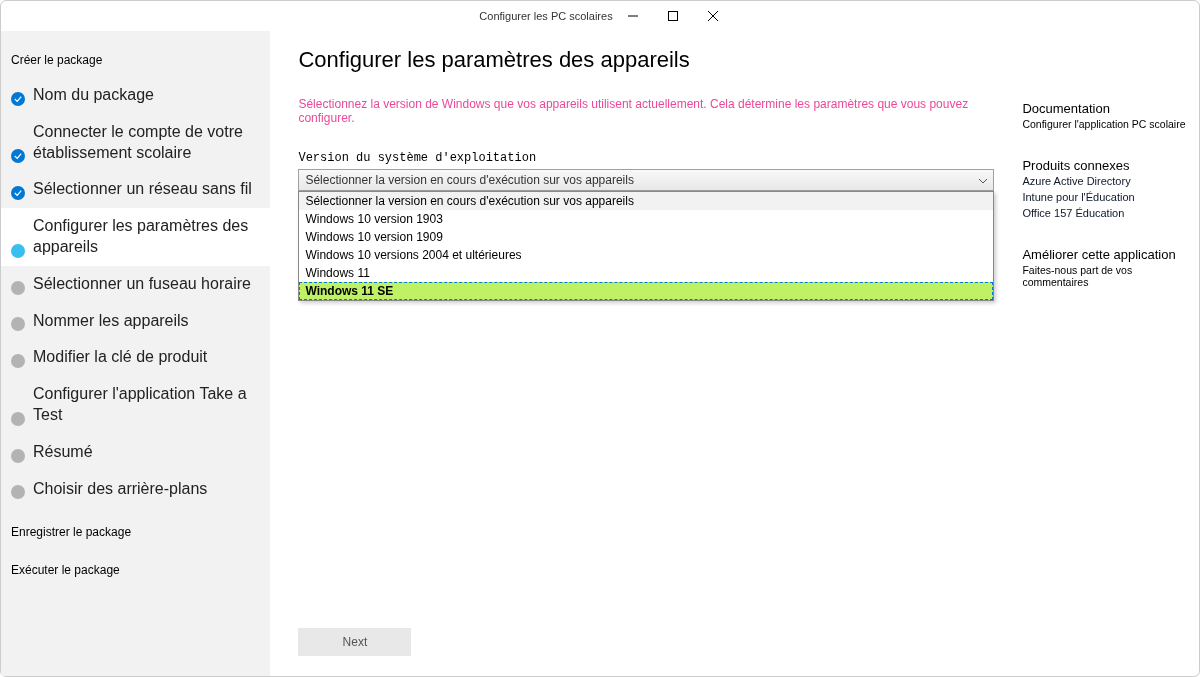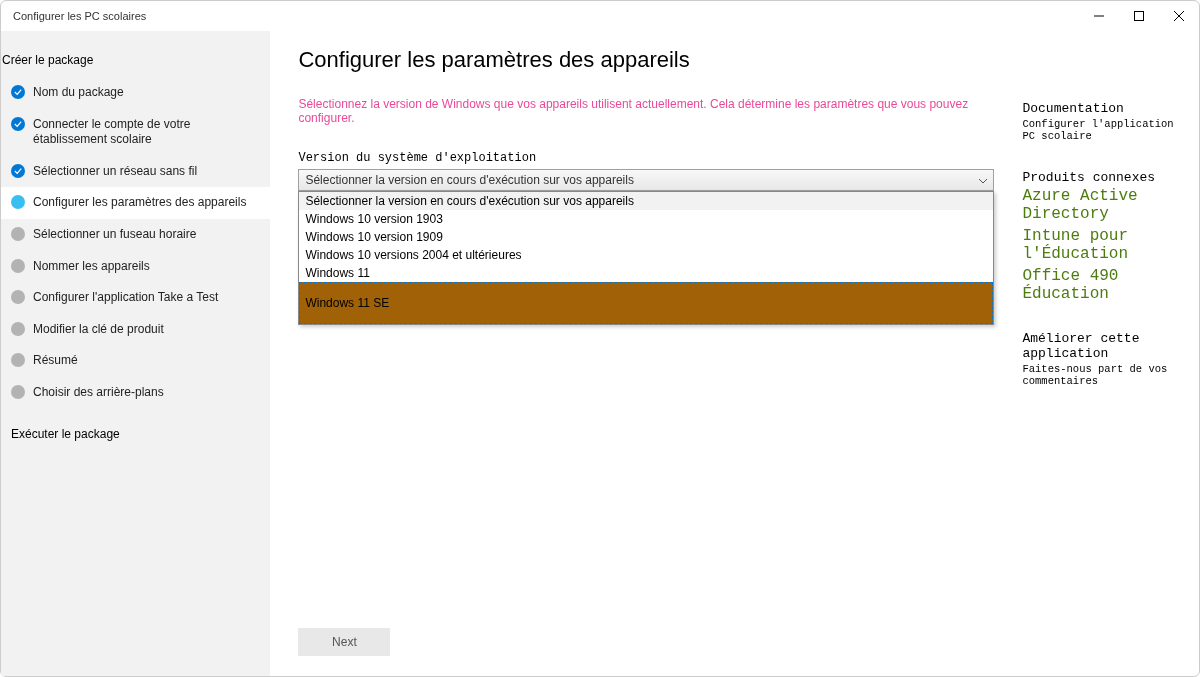--- a/index.html
+++ b/index.html
@@ -1,50 +1,50 @@
 <!DOCTYPE html>
 <html><head>
   <meta charset="utf-8">
   <style>
     * { margin: 0; padding: 0; box-sizing: border-box; }
     body { font-family: "Segoe UI", Tahoma, sans-serif; font-size: 12px; color: #000; background: #fff; overflow: hidden; }
     .window { width: 1200px; height: 677px; background: #fff; border: 1px solid #ccc; border-radius: 6px; display: flex; flex-direction: column; position: relative; }
-    .titlebar { height: 30px; display: flex; align-items: center; justify-content: space-between; padding: 0 0 0 12px; }
+    .titlebar { height: 30px; display: flex; align-items: center; justify-content: center; padding: 0 0 0 12px; }
     .titlebar-title { font-size: 11px; color: #333; }
     .win-controls { display: flex; }
     .win-btn { width: 40px; height: 30px; display: flex; align-items: center; justify-content: center; cursor: pointer; }
     .win-btn svg { width: 10px; height: 10px; }
     .content { flex: 1; display: flex; }
     .sidebar { width: 275px; background: #f2f2f2; padding: 10px 0 0 0; }
-    .sidebar-header { font-size: 12px; padding: 12px 10px 10px 1px; color: #000; }
-    .sidebar-item { display: flex; align-items: flex-start; padding: 8px 10px 8px 10px; cursor: pointer; font-size: 12px; color: #222; line-height: 1.3; }
+    .sidebar-header { font-size: 12px; padding: 12px 10px 10px 10px; color: #000; }
+    .sidebar-item { display: flex; align-items: flex-end; padding: 8px 10px 8px 10px; cursor: pointer; font-size: 16px; color: #222; line-height: 1.3; }
     .sidebar-item.current { background: #fff; }
     .dot { width: 14px; height: 14px; border-radius: 50%; margin-right: 8px; flex-shrink: 0; display: flex; align-items: center; justify-content: center; }
     .dot.done { background: #0078d4; }
     .dot.done svg { width: 8px; height: 8px; }
     .dot.current { background: #39bfef; }
     .dot.pending { background: #b3b3b3; }
     .sidebar-section { font-size: 12px; padding: 18px 10px 6px 10px; color: #000; }
     .main { flex: 1; padding: 16px 28px 16px 28px; position: relative; }
     .page-title { font-size: 22px; font-weight: 400; color: #000; margin-bottom: 24px; }
     .page-desc { font-size: 12px; color: #ec4899; margin-bottom: 26px; }
     .field-label { font-size: 12px; color: #000; margin-bottom: 4px; font-family: Liberation Mono, monospace; }
     .select-wrap { position: relative; width: 696px; }
     .select-display { width: 100%; height: 22px; background: linear-gradient(#f8f8f8,#e8e8e8); border: 1px solid #a0a0a0; display: flex; align-items: center; padding: 0 6px; font-size: 12px; color: #333; cursor: pointer; }
     .select-display .chev { margin-left: auto; }
     .dropdown { position: absolute; top: 22px; left: 0; width: 100%; background: #fff; border: 1px solid #888; box-shadow: 2px 2px 4px rgba(0,0,0,0.2); }
     .dd-option { padding: 2px 6px; font-size: 12px; cursor: pointer; }
     .dd-option.placeholder { background: #f2f2f2; }
-    .dd-option.highlighted { background: #a16207; border: 1px dashed #0078d4; padding: 13px 5px; }
+    .dd-option.highlighted { background: #bef264; border: 1px dashed #0078d4; padding: 1px 5px; font-weight: bold; }
     .right-panel { width: 180px; padding: 70px 10px 0 0; }
     .rp-header { font-size: 13px; color: #000; margin-bottom: 2px; }
     .rp-link { font-size: 10.5px; color: #000; cursor: pointer; margin-bottom: 4px; display: block; }
-    .rp-section { margin-bottom: 28px; font-family: Liberation Mono, monospace; }
-    .rp-item { font-size: 16px; color: #4d7c0f; cursor: pointer; margin-bottom: 4px; display: block; }
-    .next-btn { position: absolute; bottom: 20px; left: 28px; width: 92px; height: 28px; background: #e8e8e8; border: none; font-size: 12px; color: #555; cursor: pointer; }
+    .rp-section { margin-bottom: 28px; }
+    .rp-item { font-size: 11px; color: #0f172a; cursor: pointer; margin-bottom: 4px; display: block; }
+    .next-btn { position: absolute; bottom: 20px; left: 28px; width: 113px; height: 28px; background: #e8e8e8; border: none; font-size: 12px; color: #555; cursor: pointer; }
   </style>
 </head>
 <body>
 
 <div class="window">
   <div class="titlebar">
     <div class="titlebar-title">Configurer les PC scolaires</div>
     <div class="win-controls">
       <div class="win-btn">
         <svg viewBox="0 0 10 10">
@@ -100,36 +100,37 @@
           <div class="sidebar-item">
             <span class="dot pending"></span>
             <span>Sélectionner un fuseau horaire</span>
           </div>
           <div class="sidebar-item">
             <span class="dot pending"></span>
             <span>Nommer les appareils</span>
           </div>
           <div class="sidebar-item">
             <span class="dot pending"></span>
-            <span>Configurer l'application Take a Test</span>
+            <span>Modifier la clé de produit</span>
           </div>
           <div class="sidebar-item">
             <span class="dot pending"></span>
-            <span>Modifier la clé de produit</span>
+            <span>Configurer l'application Take a Test</span>
           </div>
           <div class="sidebar-item">
             <span class="dot pending"></span>
             <span>Résumé</span>
           </div>
           <div class="sidebar-item">
             <span class="dot pending"></span>
             <span>Choisir des arrière-plans</span>
           </div>
         </div>
       <div id="sidebar-sections">
+          <div class="sidebar-section">Enregistrer le package</div>
           <div class="sidebar-section">Exécuter le package</div>
         </div>
     </div>
 
     <div class="main">
       <h1 class="page-title">Configurer les paramètres des appareils</h1>
       <p class="page-desc">Sélectionnez la version de Windows que vos appareils utilisent actuellement. Cela détermine les paramètres que vous pouvez configurer.</p>
       <div class="field-label">Version du système d'exploitation</div>
       <div class="select-wrap">
         <div class="select-display">
@@ -155,21 +156,21 @@
     <div class="right-panel">
       <div class="rp-section">
         <div class="rp-header">Documentation</div>
         <a class="rp-link">Configurer l'application PC scolaire</a>
       </div>
       <div class="rp-section">
         <div class="rp-header">Produits connexes</div>
         <div id="products-list">
             <a class="rp-item">Azure Active Directory</a>
             <a class="rp-item">Intune pour l'Éducation</a>
-            <a class="rp-item">Office 490 Éducation</a>
+            <a class="rp-item">Office 157 Éducation</a>
           </div>
       </div>
       <div class="rp-section">
         <div class="rp-header">Améliorer cette application</div>
         <a class="rp-link">Faites-nous part de vos commentaires</a>
       </div>
     </div>
   </div>
 </div>
 

